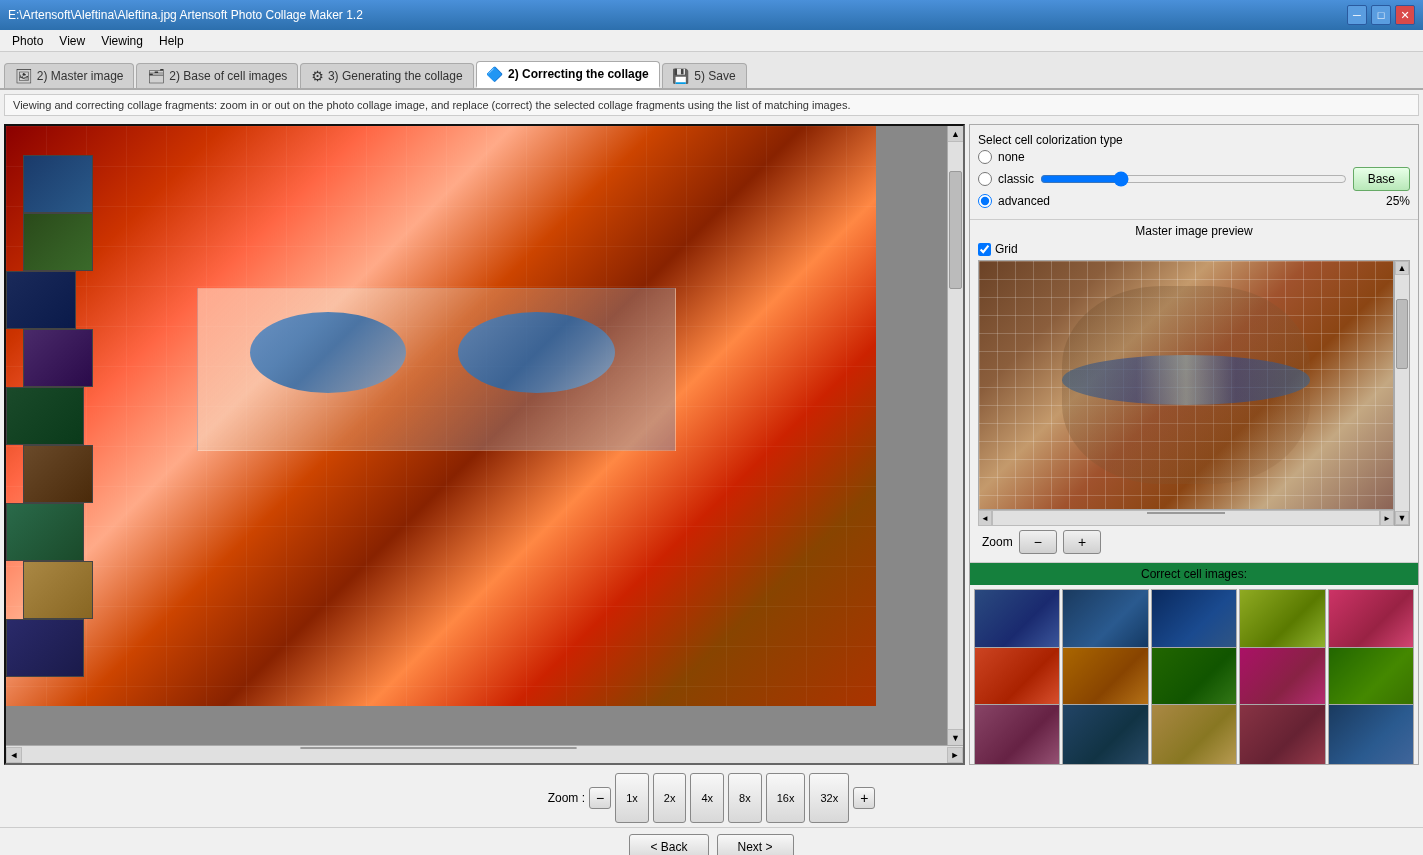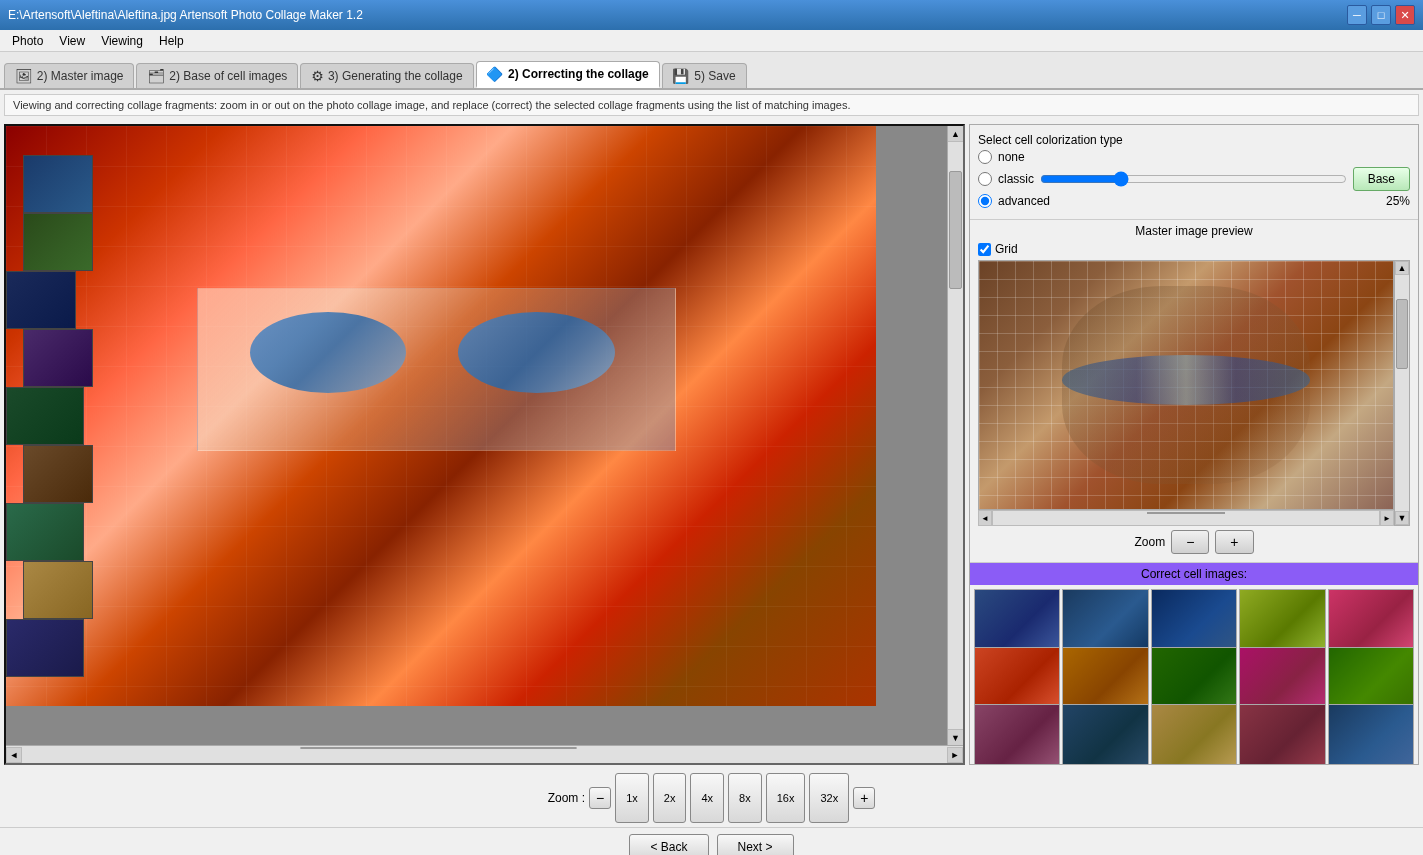--- a/index.html
+++ b/index.html
@@ -201,21 +201,20 @@
       position: absolute;
       top: 38%; left: 20%; width: 60%; height: 20%;
       background: linear-gradient(to right, #2266aa 0%, #1144aa 30%, #88ccee 50%, #1144aa 70%, #2266aa 100%);
       opacity: 0.6;
       border-radius: 50%;
     }
 
     
     #preview-zoom-btns {
       display: flex;
-      justify-content: center;
       gap: 4px;
       padding: 4px;
     }
     .pz-btn {
       padding: 3px 14px;
       background: linear-gradient(to bottom, #f0f0f0, #d0d0d0);
       border: 1px solid #888;
       border-radius: 3px;
       cursor: pointer;
       font-size: 14px;
@@ -225,21 +224,21 @@
     #cell-images-section {
       flex: 1;
       overflow: hidden;
       display: flex;
       flex-direction: column;
     }
     #cell-images-title {
       text-align: center;
       font-size: 12px;
       padding: 4px;
-      background: #8b5cf6;
+      background: #15803d;
     }
     #cell-images-grid {
       display: grid;
       grid-template-columns: repeat(5, 1fr);
       gap: 2px;
       padding: 4px;
       overflow-y: auto;
       flex: 1;
     }
     .cell-thumb {

